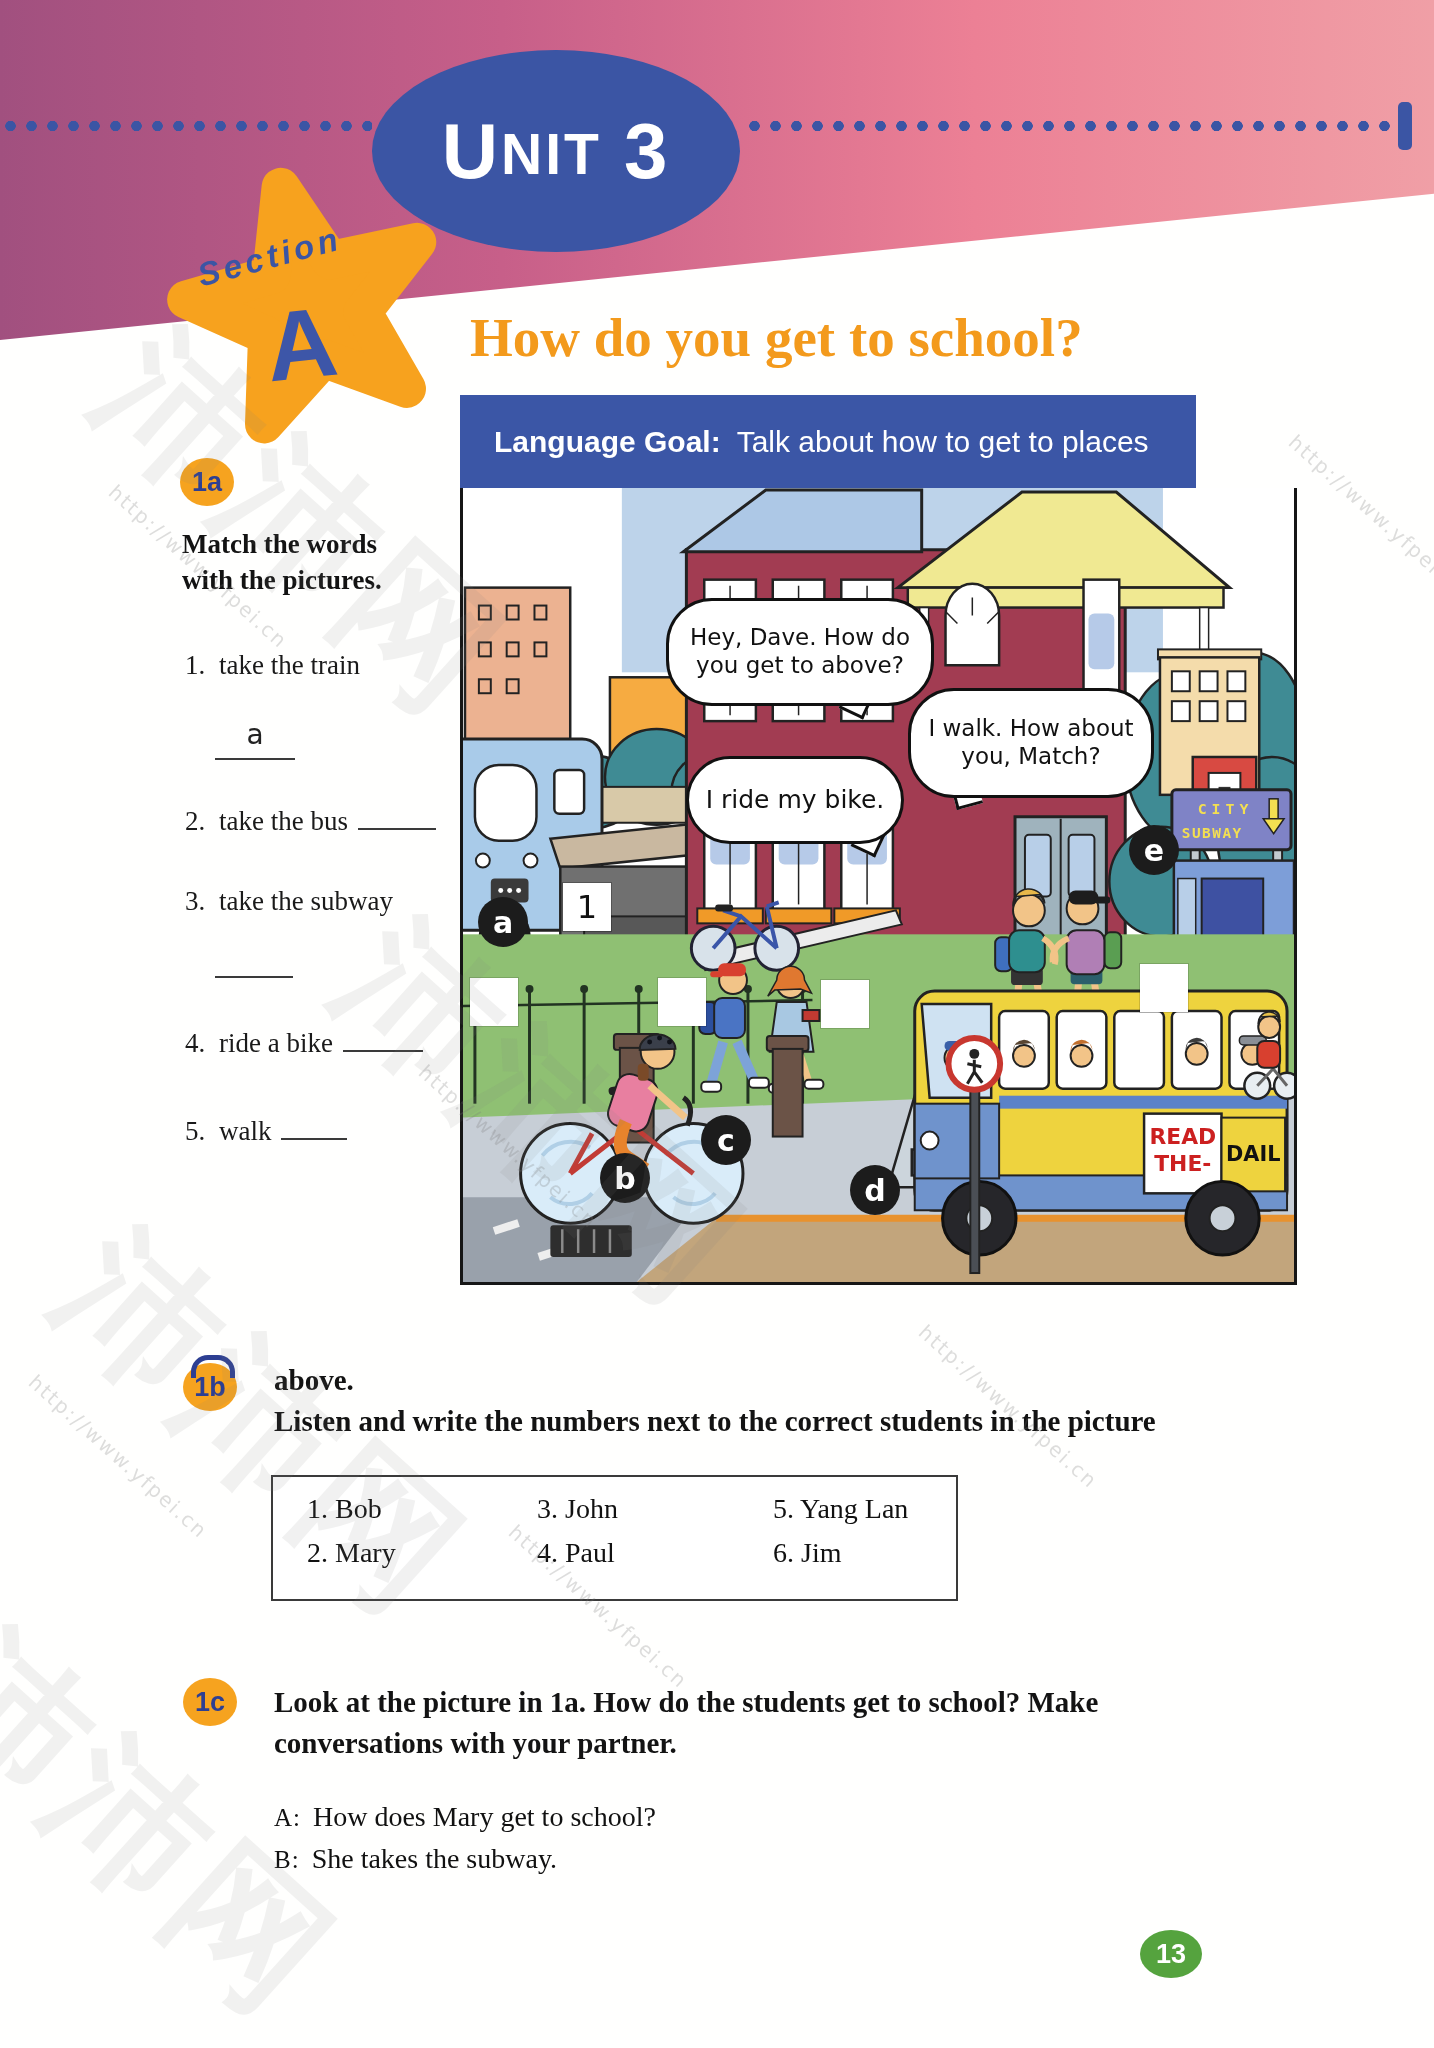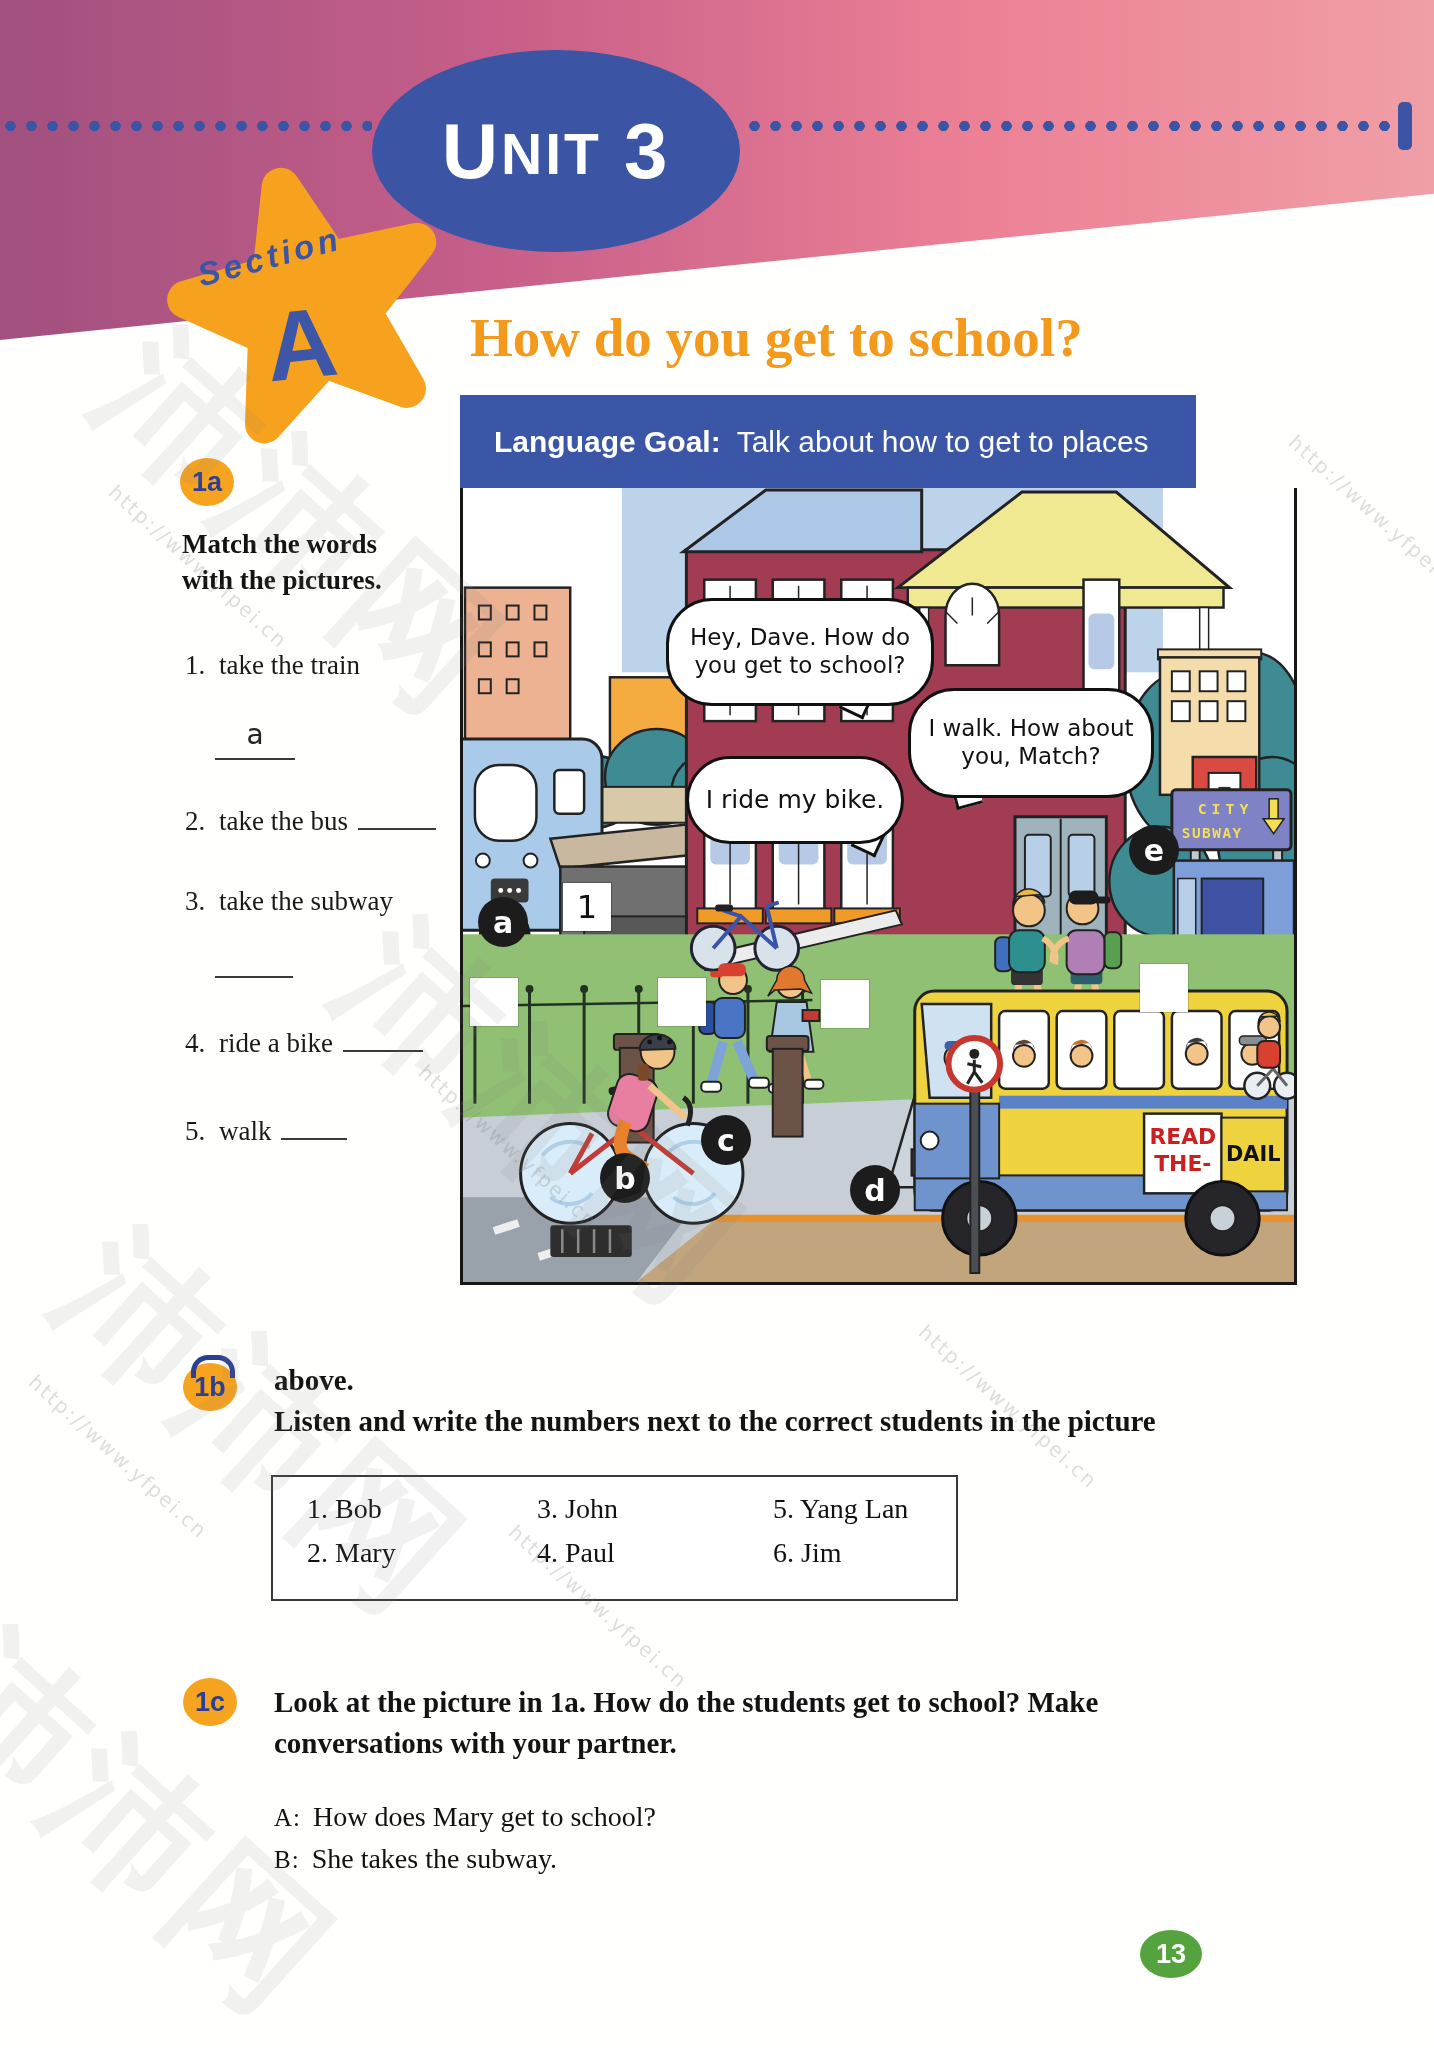--- a/index.html
+++ b/index.html
@@ -474,21 +474,21 @@
         <circle cx="830" cy="600" r="13" fill="#e8eef2" stroke="#222" stroke-width="2.5"></circle>
         <path d="M800,600 L816,583 L830,600 M816,583 L813,571" stroke="#666" stroke-width="3" fill="none"></path>
         <rect x="800" y="555" width="23" height="27" rx="7" fill="#d8402f" stroke="#222" stroke-width="2"></rect>
         <circle cx="812" cy="541" r="11" fill="#f2c488" stroke="#222" stroke-width="2"></circle>
         <path d="M801,538 a11,11 0 0 1 22,-2 l-3,-6 -17,1 z" fill="#e8c24a" stroke="#222" stroke-width="1.5"></path>
       </g>
     </svg>
 
     <div class="bubble" style="left:203px;top:110px;width:262px;height:102px;">
       <div>Hey, Dave. How do</div>
-      <div>you get to school?</div>
+      <div>you get to above?</div>
     </div>
     <div class="tail" style="left:380px;top:200px;transform:rotate(-65deg);"></div>
     <div class="bubble" style="left:445px;top:200px;width:240px;height:104px;">
       <div>I walk. How about</div>
       <div>you, Match?</div>
     </div>
     <div class="tail" style="left:490px;top:292px;transform:rotate(-15deg);"></div>
     <div class="bubble" style="left:223px;top:268px;width:212px;height:82px;font-size:25px;">
       <div>I ride my bike.</div>
     </div>

